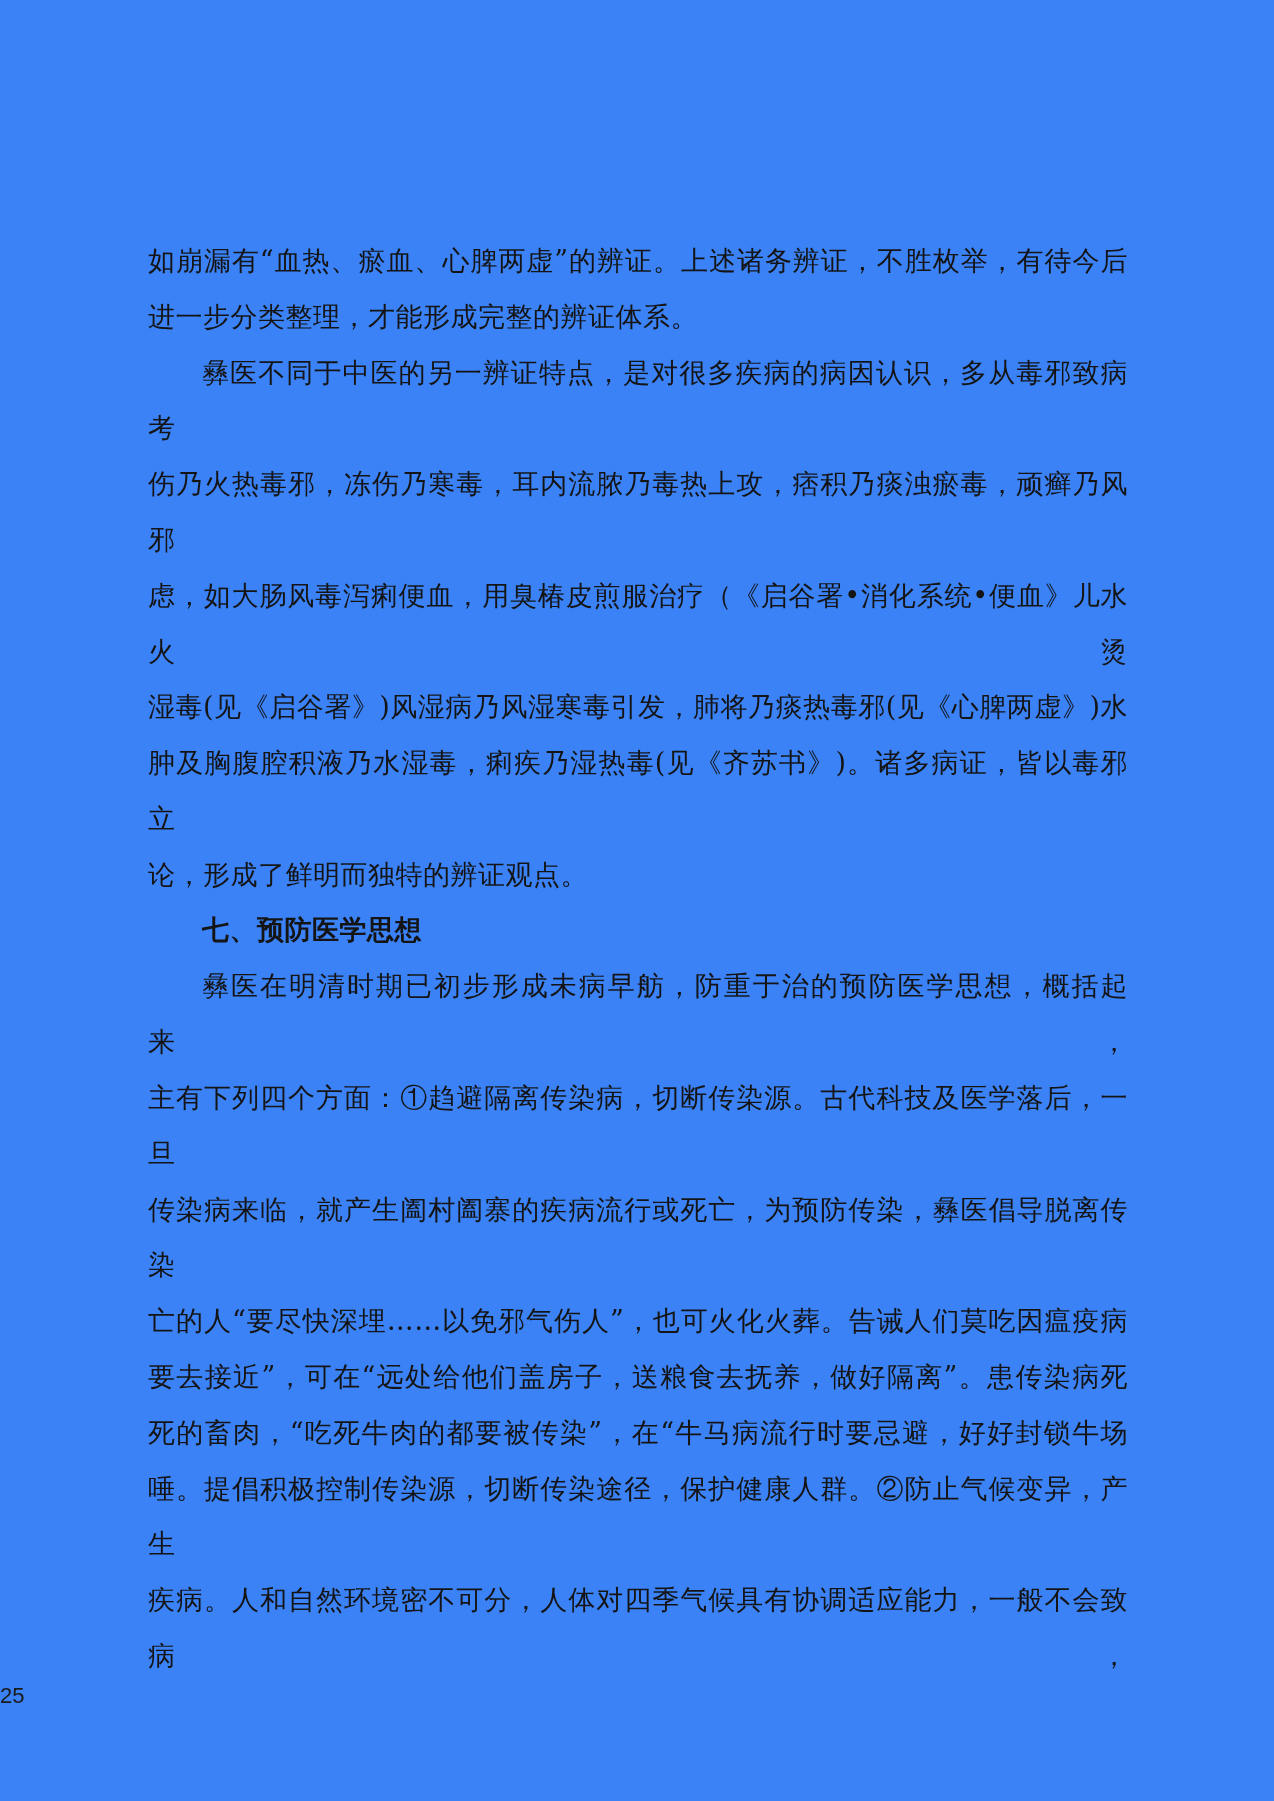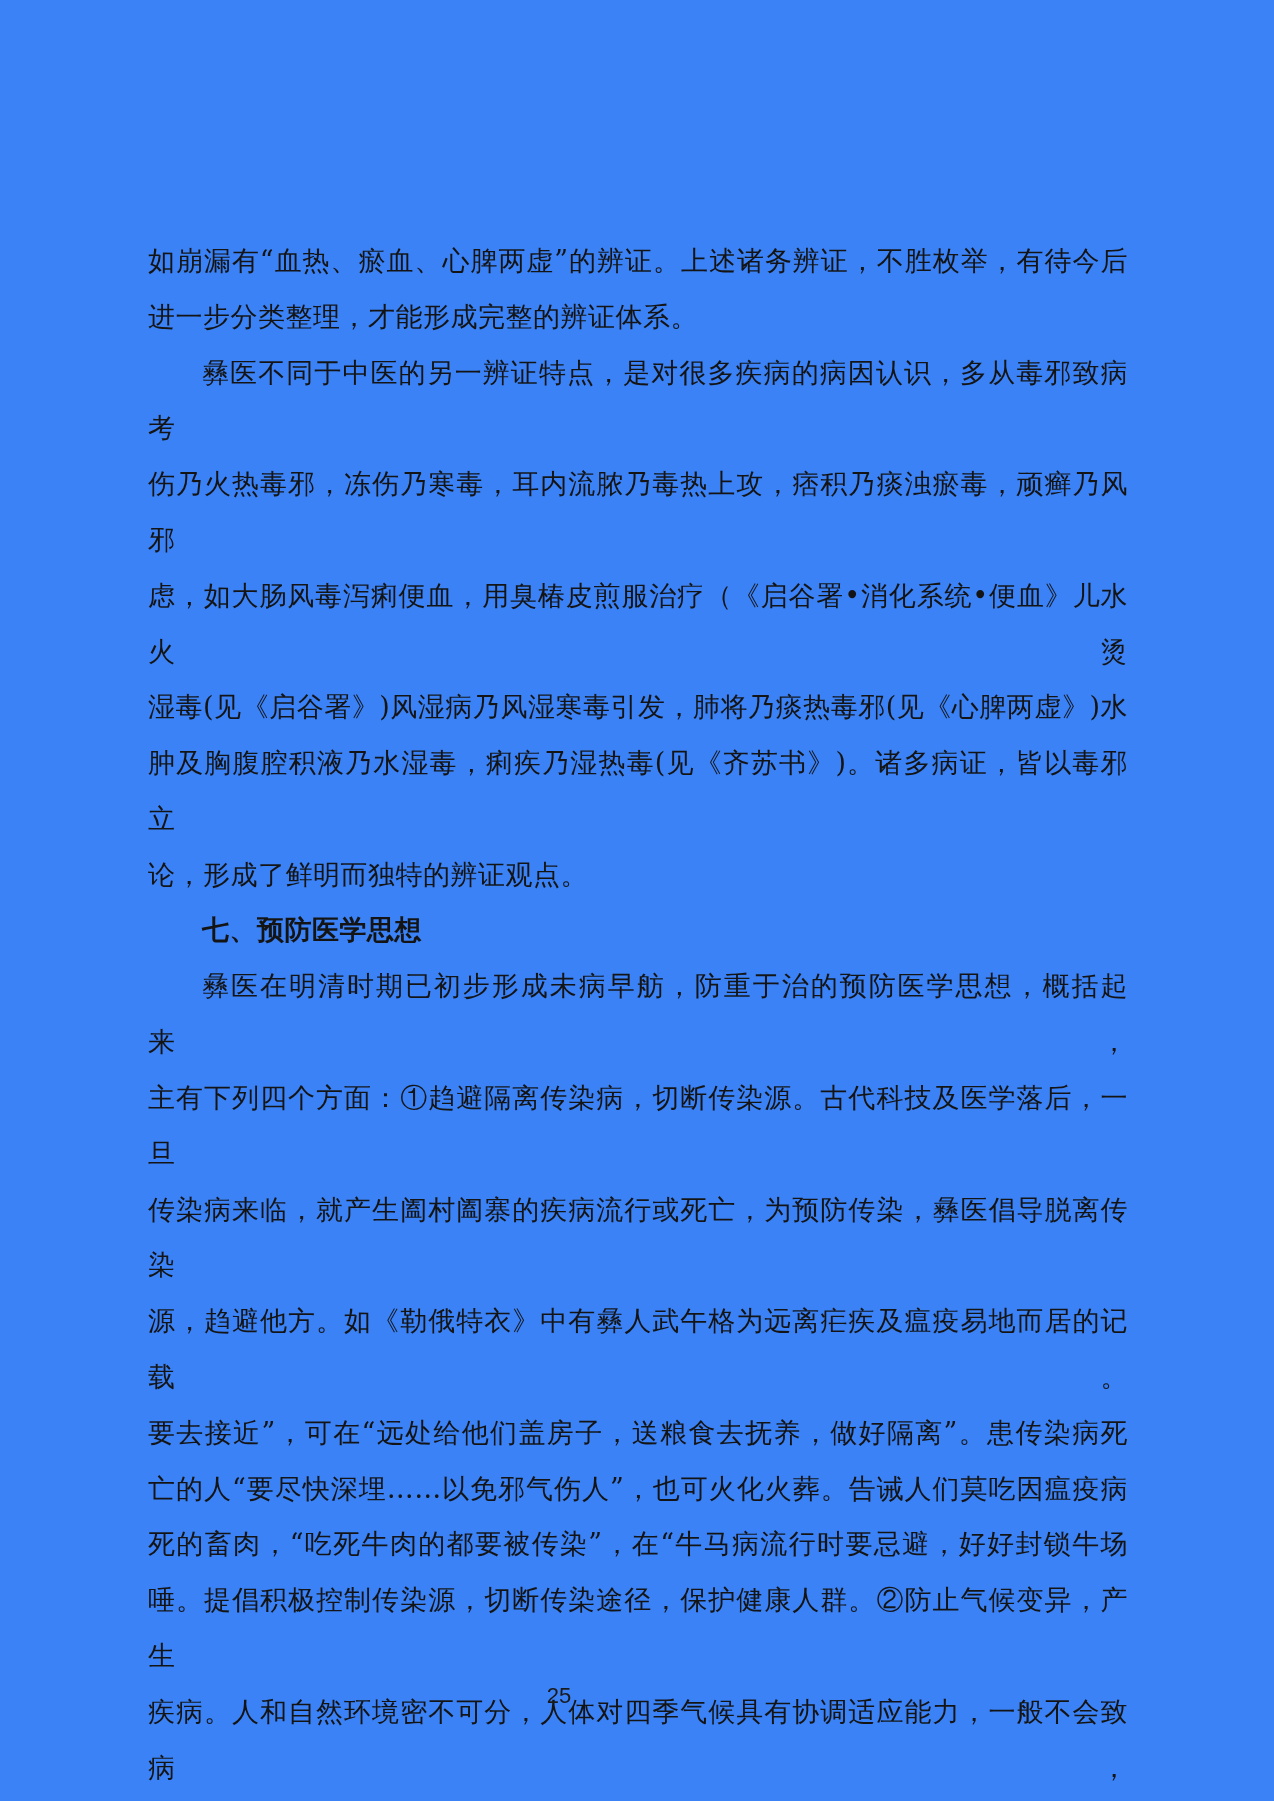--- a/index.html
+++ b/index.html
@@ -39,21 +39,20 @@
   .para.heading .line {
     font-family: "Liberation Sans", "DejaVu Sans", sans-serif;
     font-weight: bold;
     text-align-last: left;
   }
   .footer {
     position: absolute;
     left: 0;
     top: 1683px;
     width: 1118px;
-    text-align: center;
   }
   .footer span {
     font-family: "Liberation Sans", "DejaVu Sans", sans-serif;
     font-size: 22px;
     color: #1a1a1a;
   }
 </style>
 </head>
 <body>
 
@@ -71,23 +70,22 @@
         <div class="line">肿及胸腹腔积液乃水湿毒，痢疾乃湿热毒(见《齐苏书》)。诸多病证，皆以毒邪立</div>
         <div class="line flush-last">论，形成了鲜明而独特的辨证观点。</div>
       </div>
       <div class="para heading">
         <div class="line indent flush-last">七、预防医学思想</div>
       </div>
       <div class="para body">
         <div class="line indent">彝医在明清时期已初步形成未病早舫，防重于治的预防医学思想，概括起来，</div>
         <div class="line">主有下列四个方面：①趋避隔离传染病，切断传染源。古代科技及医学落后，一旦</div>
         <div class="line">传染病来临，就产生阖村阖寨的疾病流行或死亡，为预防传染，彝医倡导脱离传染</div>
-        <div class="line">源，趋避他方。如《勒俄特衣》中有彝人武午格为远离疟疾及瘟疫易地而居的记载。</div>
+        <div class="line">亡的人“要尽快深埋……以免邪气伤人”，也可火化火葬。告诫人们莫吃因瘟疫病</div>
         <div class="line">要去接近”，可在“远处给他们盖房子，送粮食去抚养，做好隔离”。患传染病死</div>
-        <div class="line">亡的人“要尽快深埋……以免邪气伤人”，也可火化火葬。告诫人们莫吃因瘟疫病</div>
         <div class="line">死的畜肉，“吃死牛肉的都要被传染”，在“牛马病流行时要忌避，好好封锁牛场</div>
         <div class="line">唾。提倡积极控制传染源，切断传染途径，保护健康人群。②防止气候变异，产生</div>
         <div class="line">疾病。人和自然环境密不可分，人体对四季气候具有协调适应能力，一般不会致病，</div>
       </div>
     </div>
   <div class="footer">
     <span>25</span>
   </div>
 </div>
 

